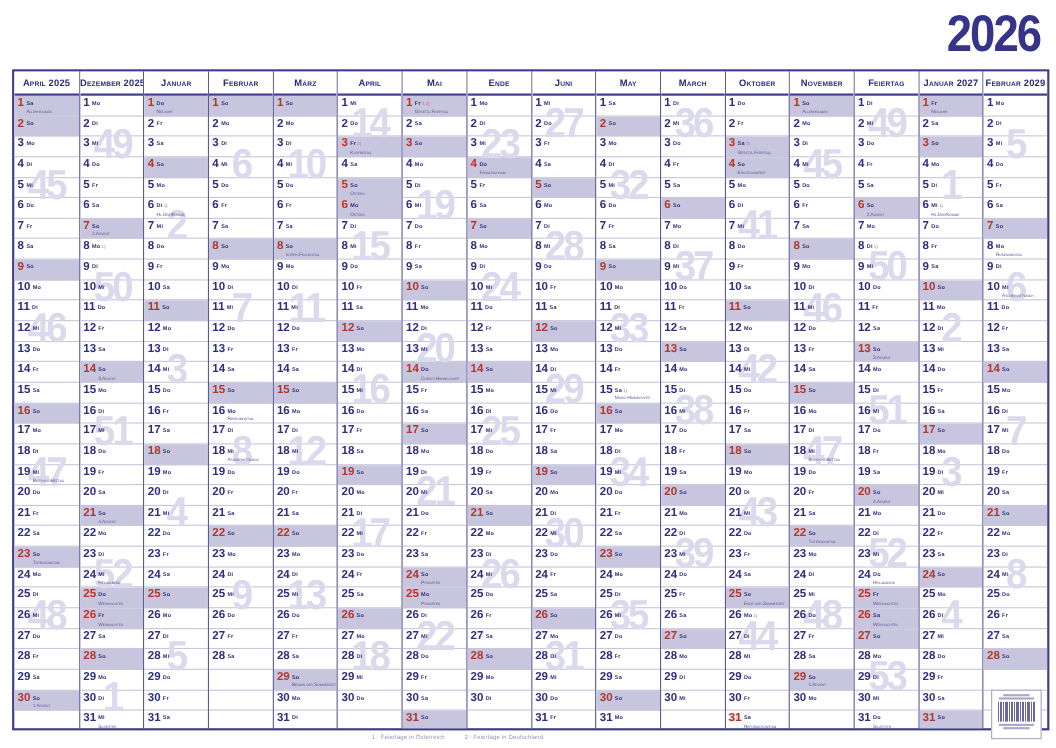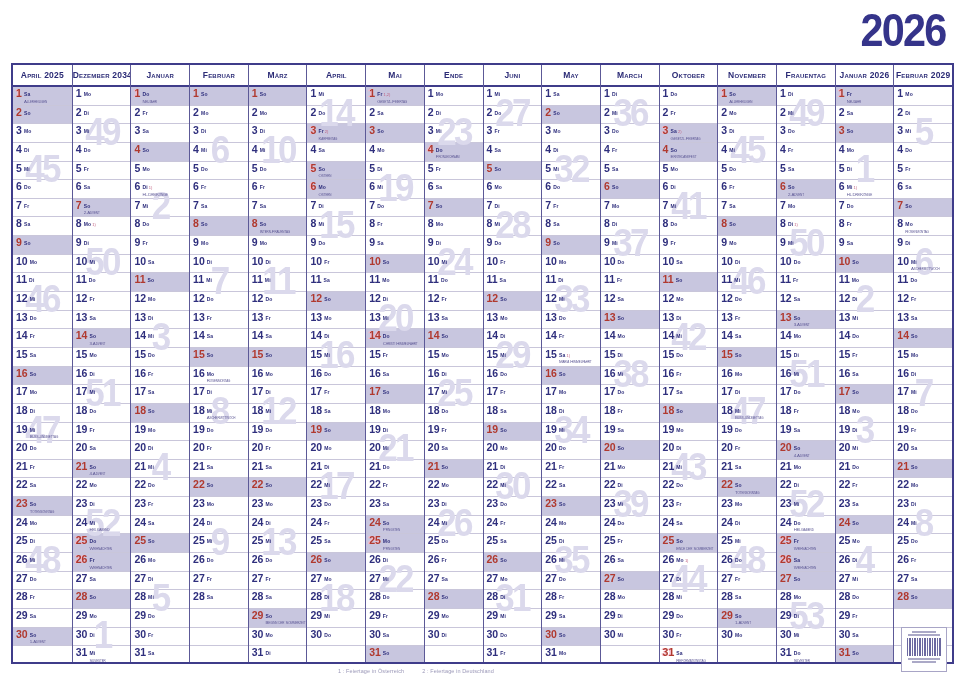--- a/index.html
+++ b/index.html
@@ -82,21 +82,21 @@
           <div class="cell wd" style="top: 447.36px;"><span class="num">25</span><span class="meta"><span class="wdy">Di</span></span></div>
           <div class="cell wd" style="top: 466px;"><span class="num">26</span><span class="meta"><span class="wdy">Mi</span></span></div>
           <div class="cell wd" style="top: 484.64px;"><span class="num">27</span><span class="meta"><span class="wdy">Do</span></span></div>
           <div class="cell wd" style="top: 503.28px;"><span class="num">28</span><span class="meta"><span class="wdy">Fr</span></span></div>
           <div class="cell wd" style="top: 521.92px;"><span class="num">29</span><span class="meta"><span class="wdy">Sa</span></span></div>
           <div class="cell so" style="top: 540.56px;"><span class="num">30</span><span class="meta"><span class="wdy">So</span><span class="lbl">1.Advent</span></span></div>
           <div class="cell" style="top: 559.2px;"></div>
         </div>
       </div>
       <div class="month">
-        <div class="mhead">Dezember 2034</div>
+        <div class="mhead">Dezember 2025</div>
         <div class="days">
           <div class="wk" style="top: 44.6px;">49</div>
           <div class="wk" style="top: 175.08px;">50</div>
           <div class="wk" style="top: 305.56px;">51</div>
           <div class="wk" style="top: 436.04px;">52</div>
           <div class="wk" style="top: 547.88px;">1</div>
           <div class="cell wd" style="top: 0px;"><span class="num">1</span><span class="meta"><span class="wdy">Mo</span></span></div>
           <div class="cell wd" style="top: 18.64px;"><span class="num">2</span><span class="meta"><span class="wdy">Di</span></span></div>
           <div class="cell wd" style="top: 37.28px;"><span class="num">3</span><span class="meta"><span class="wdy">Mi</span></span></div>
           <div class="cell wd" style="top: 55.92px;"><span class="num">4</span><span class="meta"><span class="wdy">Do</span></span></div>
@@ -565,21 +565,21 @@
           <div class="cell wd" style="top: 447.36px;"><span class="num">25</span><span class="meta"><span class="wdy">Mi</span></span></div>
           <div class="cell wd" style="top: 466px;"><span class="num">26</span><span class="meta"><span class="wdy">Do</span></span></div>
           <div class="cell wd" style="top: 484.64px;"><span class="num">27</span><span class="meta"><span class="wdy">Fr</span></span></div>
           <div class="cell wd" style="top: 503.28px;"><span class="num">28</span><span class="meta"><span class="wdy">Sa</span></span></div>
           <div class="cell so" style="top: 521.92px;"><span class="num">29</span><span class="meta"><span class="wdy">So</span><span class="lbl">1.Advent</span></span></div>
           <div class="cell wd" style="top: 540.56px;"><span class="num">30</span><span class="meta"><span class="wdy">Mo</span></span></div>
           <div class="cell" style="top: 559.2px;"></div>
         </div>
       </div>
       <div class="month">
-        <div class="mhead">Frauentag</div>
+        <div class="mhead">Feiertag</div>
         <div class="days">
           <div class="wk" style="top: 25.96px;">49</div>
           <div class="wk" style="top: 156.44px;">50</div>
           <div class="wk" style="top: 286.92px;">51</div>
           <div class="wk" style="top: 417.4px;">52</div>
           <div class="wk" style="top: 529.24px;">53</div>
           <div class="cell wd" style="top: 0px;"><span class="num">1</span><span class="meta"><span class="wdy">Di</span></span></div>
           <div class="cell wd" style="top: 18.64px;"><span class="num">2</span><span class="meta"><span class="wdy">Mi</span></span></div>
           <div class="cell wd" style="top: 37.28px;"><span class="num">3</span><span class="meta"><span class="wdy">Do</span></span></div>
           <div class="cell wd" style="top: 55.92px;"><span class="num">4</span><span class="meta"><span class="wdy">Fr</span></span></div>
@@ -606,21 +606,21 @@
           <div class="cell hol" style="top: 447.36px;"><span class="num">25</span><span class="meta"><span class="wdy">Fr</span><span class="lbl">Weihnachten</span></span></div>
           <div class="cell hol" style="top: 466px;"><span class="num">26</span><span class="meta"><span class="wdy">Sa</span><span class="lbl">Weihnachten</span></span></div>
           <div class="cell so" style="top: 484.64px;"><span class="num">27</span><span class="meta"><span class="wdy">So</span></span></div>
           <div class="cell wd" style="top: 503.28px;"><span class="num">28</span><span class="meta"><span class="wdy">Mo</span></span></div>
           <div class="cell wd" style="top: 521.92px;"><span class="num">29</span><span class="meta"><span class="wdy">Di</span></span></div>
           <div class="cell wd" style="top: 540.56px;"><span class="num">30</span><span class="meta"><span class="wdy">Mi</span></span></div>
           <div class="cell wd" style="top: 559.2px;"><span class="num">31</span><span class="meta"><span class="wdy">Do</span><span class="lbl">Silvester</span></span></div>
         </div>
       </div>
       <div class="month">
-        <div class="mhead">Januar 2026</div>
+        <div class="mhead">Januar 2027</div>
         <div class="days">
           <div class="wk" style="top: 81.88px;">1</div>
           <div class="wk" style="top: 212.36px;">2</div>
           <div class="wk" style="top: 342.84px;">3</div>
           <div class="wk" style="top: 473.32px;">4</div>
           <div class="cell hol" style="top: 0px;"><span class="num">1</span><span class="meta"><span class="wdy">Fr</span><span class="lbl">Neujahr</span></span></div>
           <div class="cell wd" style="top: 18.64px;"><span class="num">2</span><span class="meta"><span class="wdy">Sa</span></span></div>
           <div class="cell so" style="top: 37.28px;"><span class="num">3</span><span class="meta"><span class="wdy">So</span></span></div>
           <div class="cell wd" style="top: 55.92px;"><span class="num">4</span><span class="meta"><span class="wdy">Mo</span></span></div>
           <div class="cell wd" style="top: 74.56px;"><span class="num">5</span><span class="meta"><span class="wdy">Di</span></span></div>

